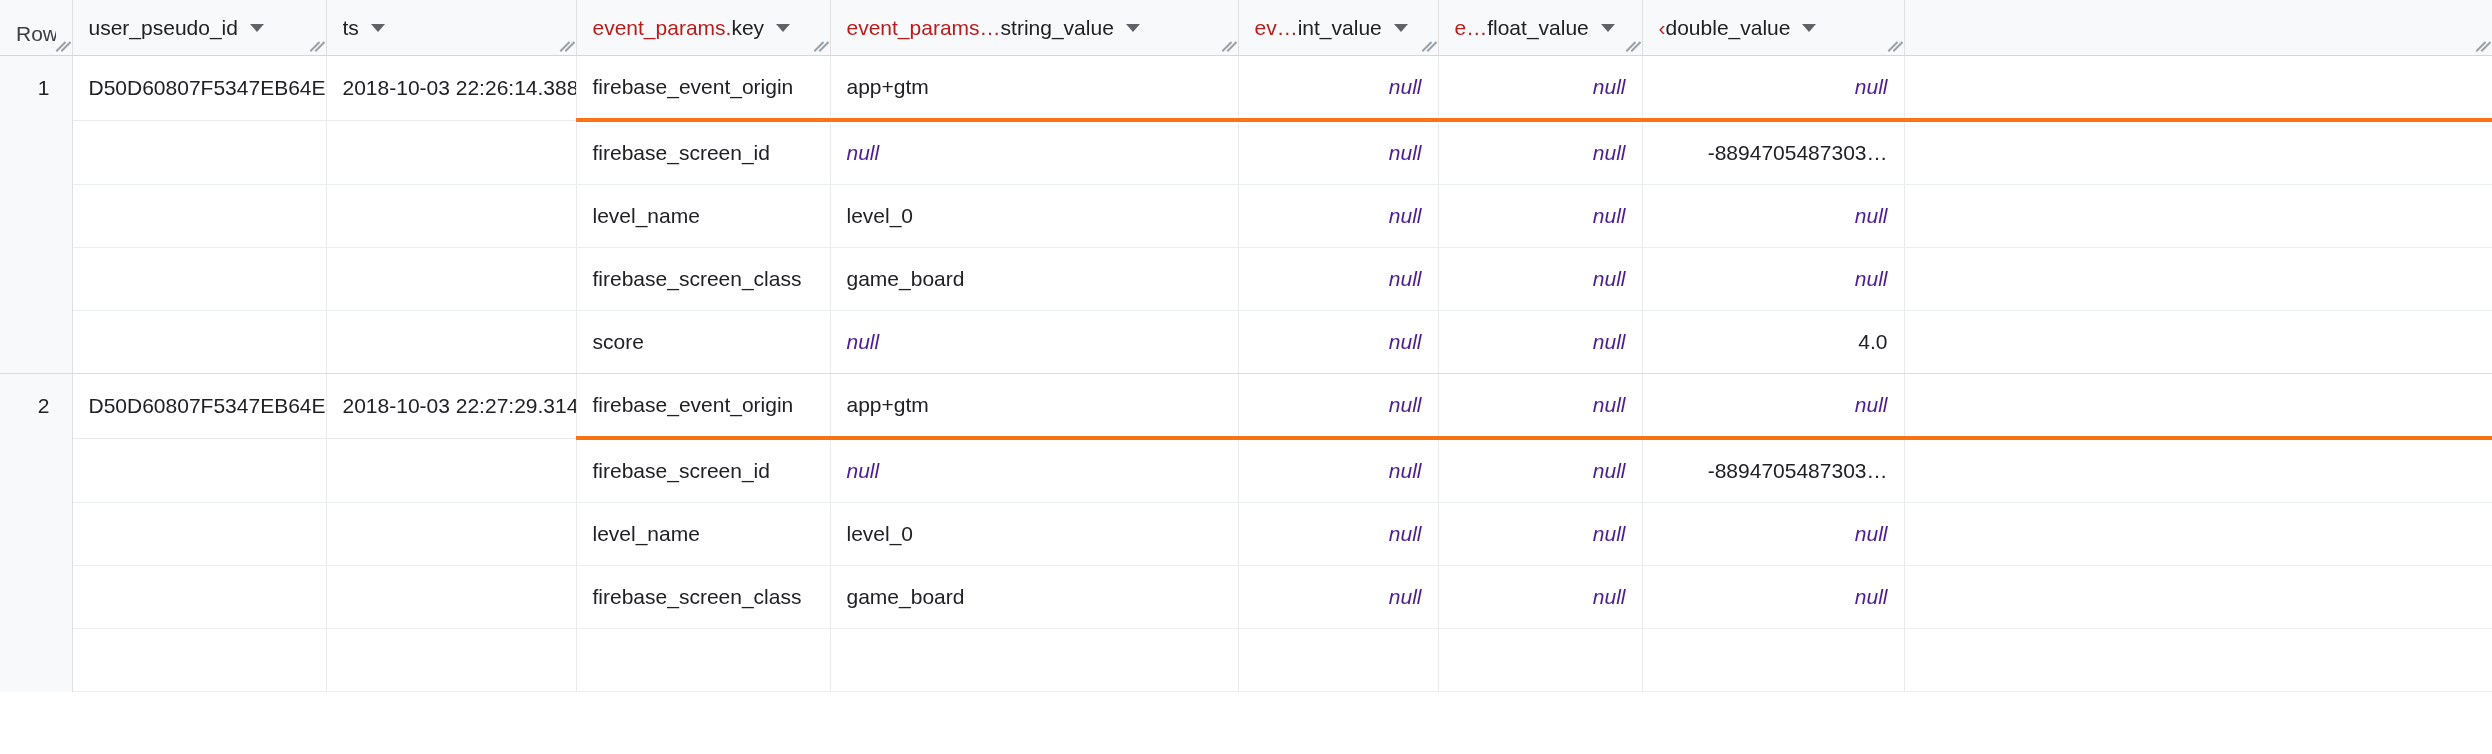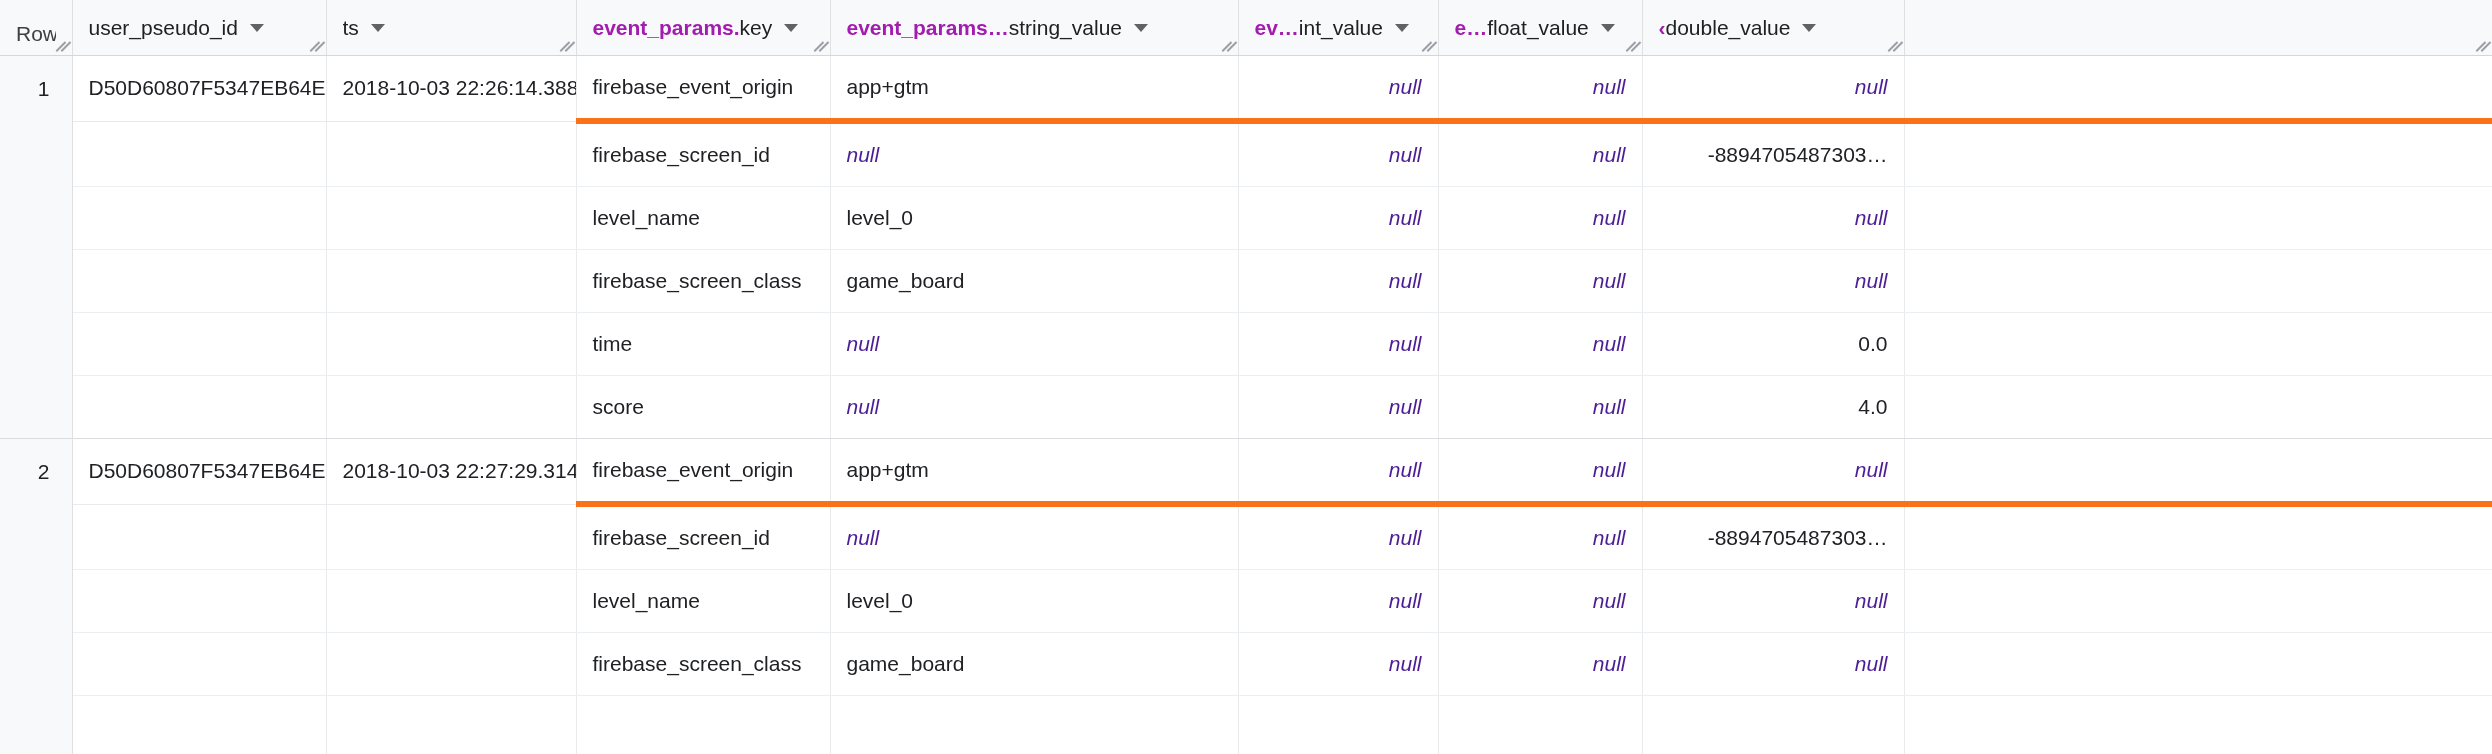--- a/index.html
+++ b/index.html
@@ -53,22 +53,22 @@
     overflow: hidden;
   }
   .th-label {
     overflow: hidden;
     text-overflow: clip;
     white-space: nowrap;
     display: flex;
     align-items: baseline;
   }
   .th-prefix {
-    font-weight: 700;
-    color: #a21caf;
+    font-weight: 400;
+    color: #b91c1c;
   }
   .th-name {
     font-weight: 400;
     color: #202124;
   }
   .th-plain {
     font-weight: 400;
     color: #3c4043;
     margin-top: 13px;
   }
@@ -126,21 +126,21 @@
   td.numeric { text-align: right; }
 
   .null {
     color: #4c1d95;
     font-style: italic;
   }
 
   
   tr.subrow td { border-bottom: 1px solid #eceff1; }
   tr.record-start td.spanning { border-bottom: 1px solid #e8eaed; }
-  tr.record-start td:not(.spanning):not(.rownum) { border-bottom: 6px solid #f97316; }
+  tr.record-start td:not(.spanning):not(.rownum) { border-bottom: 4px solid #f97316; }
 
   
   tr.group-end td { border-bottom: 1px solid #dadce0; }
 
   
   td.empty-cont {
     border-bottom: none;
   }
   tr.group-end td.empty-cont { border-bottom: 1px solid #dadce0; }
 
@@ -286,31 +286,20 @@
           <td class="rownum empty-cont"></td>
           <td class="empty-cont"></td>
           <td class="empty-cont"></td>
           <td><span>firebase_screen_class</span></td>
           <td><span>game_board</span></td>
           <td class="numeric"><span class="null">null</span></td>
           <td class="numeric"><span class="null">null</span></td>
           <td class="numeric"><span class="null">null</span></td>
           <td style="border-right: none;"></td>
         </tr>
-        <tr class="subrow">
-          <td class="rownum empty-cont"></td>
-          <td class="empty-cont"></td>
-          <td class="empty-cont"></td>
-          <td><span>time</span></td>
-          <td><span class="null">null</span></td>
-          <td class="numeric"><span class="null">null</span></td>
-          <td class="numeric"><span class="null">null</span></td>
-          <td class="numeric"><span>0.0</span></td>
-          <td style="border-right: none;"></td>
-        </tr>
         <tr class="subrow group-end">
           <td class="rownum empty-cont"></td>
           <td class="empty-cont"></td>
           <td class="empty-cont"></td>
           <td><span>score</span></td>
           <td><span class="null">null</span></td>
           <td class="numeric"><span class="null">null</span></td>
           <td class="numeric"><span class="null">null</span></td>
           <td class="numeric"><span>4.0</span></td>
           <td style="border-right: none;"></td>

